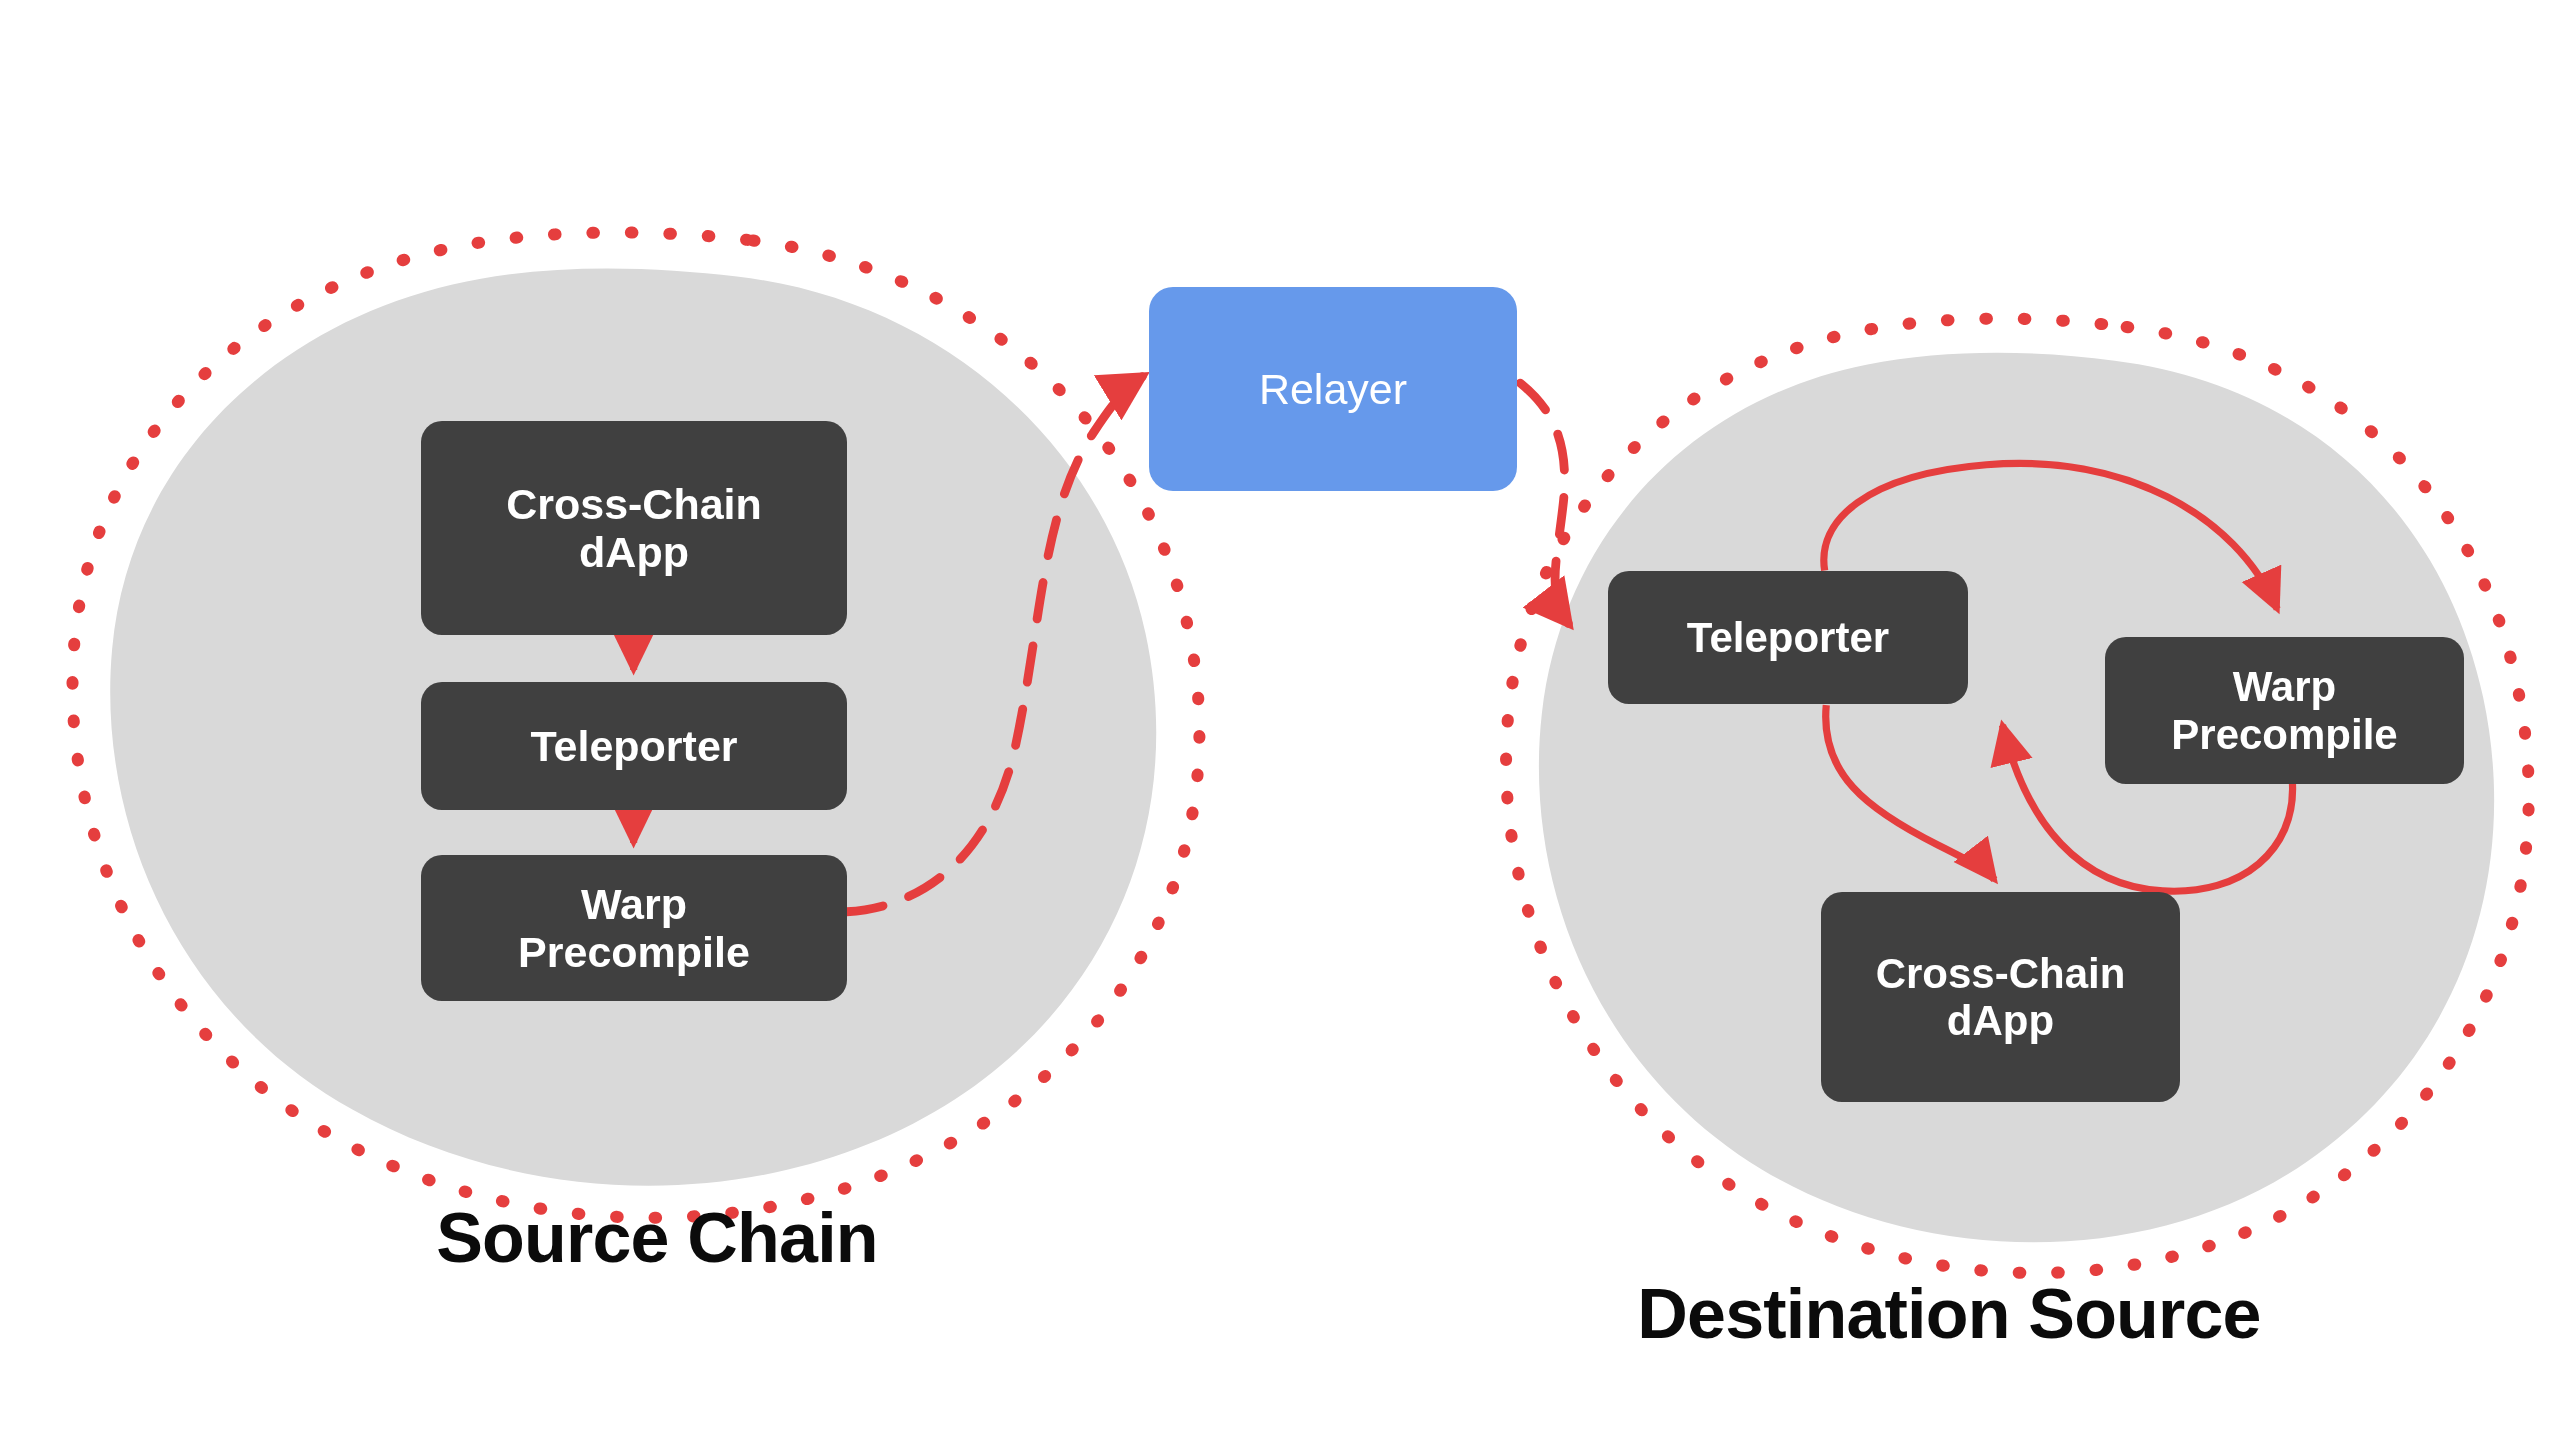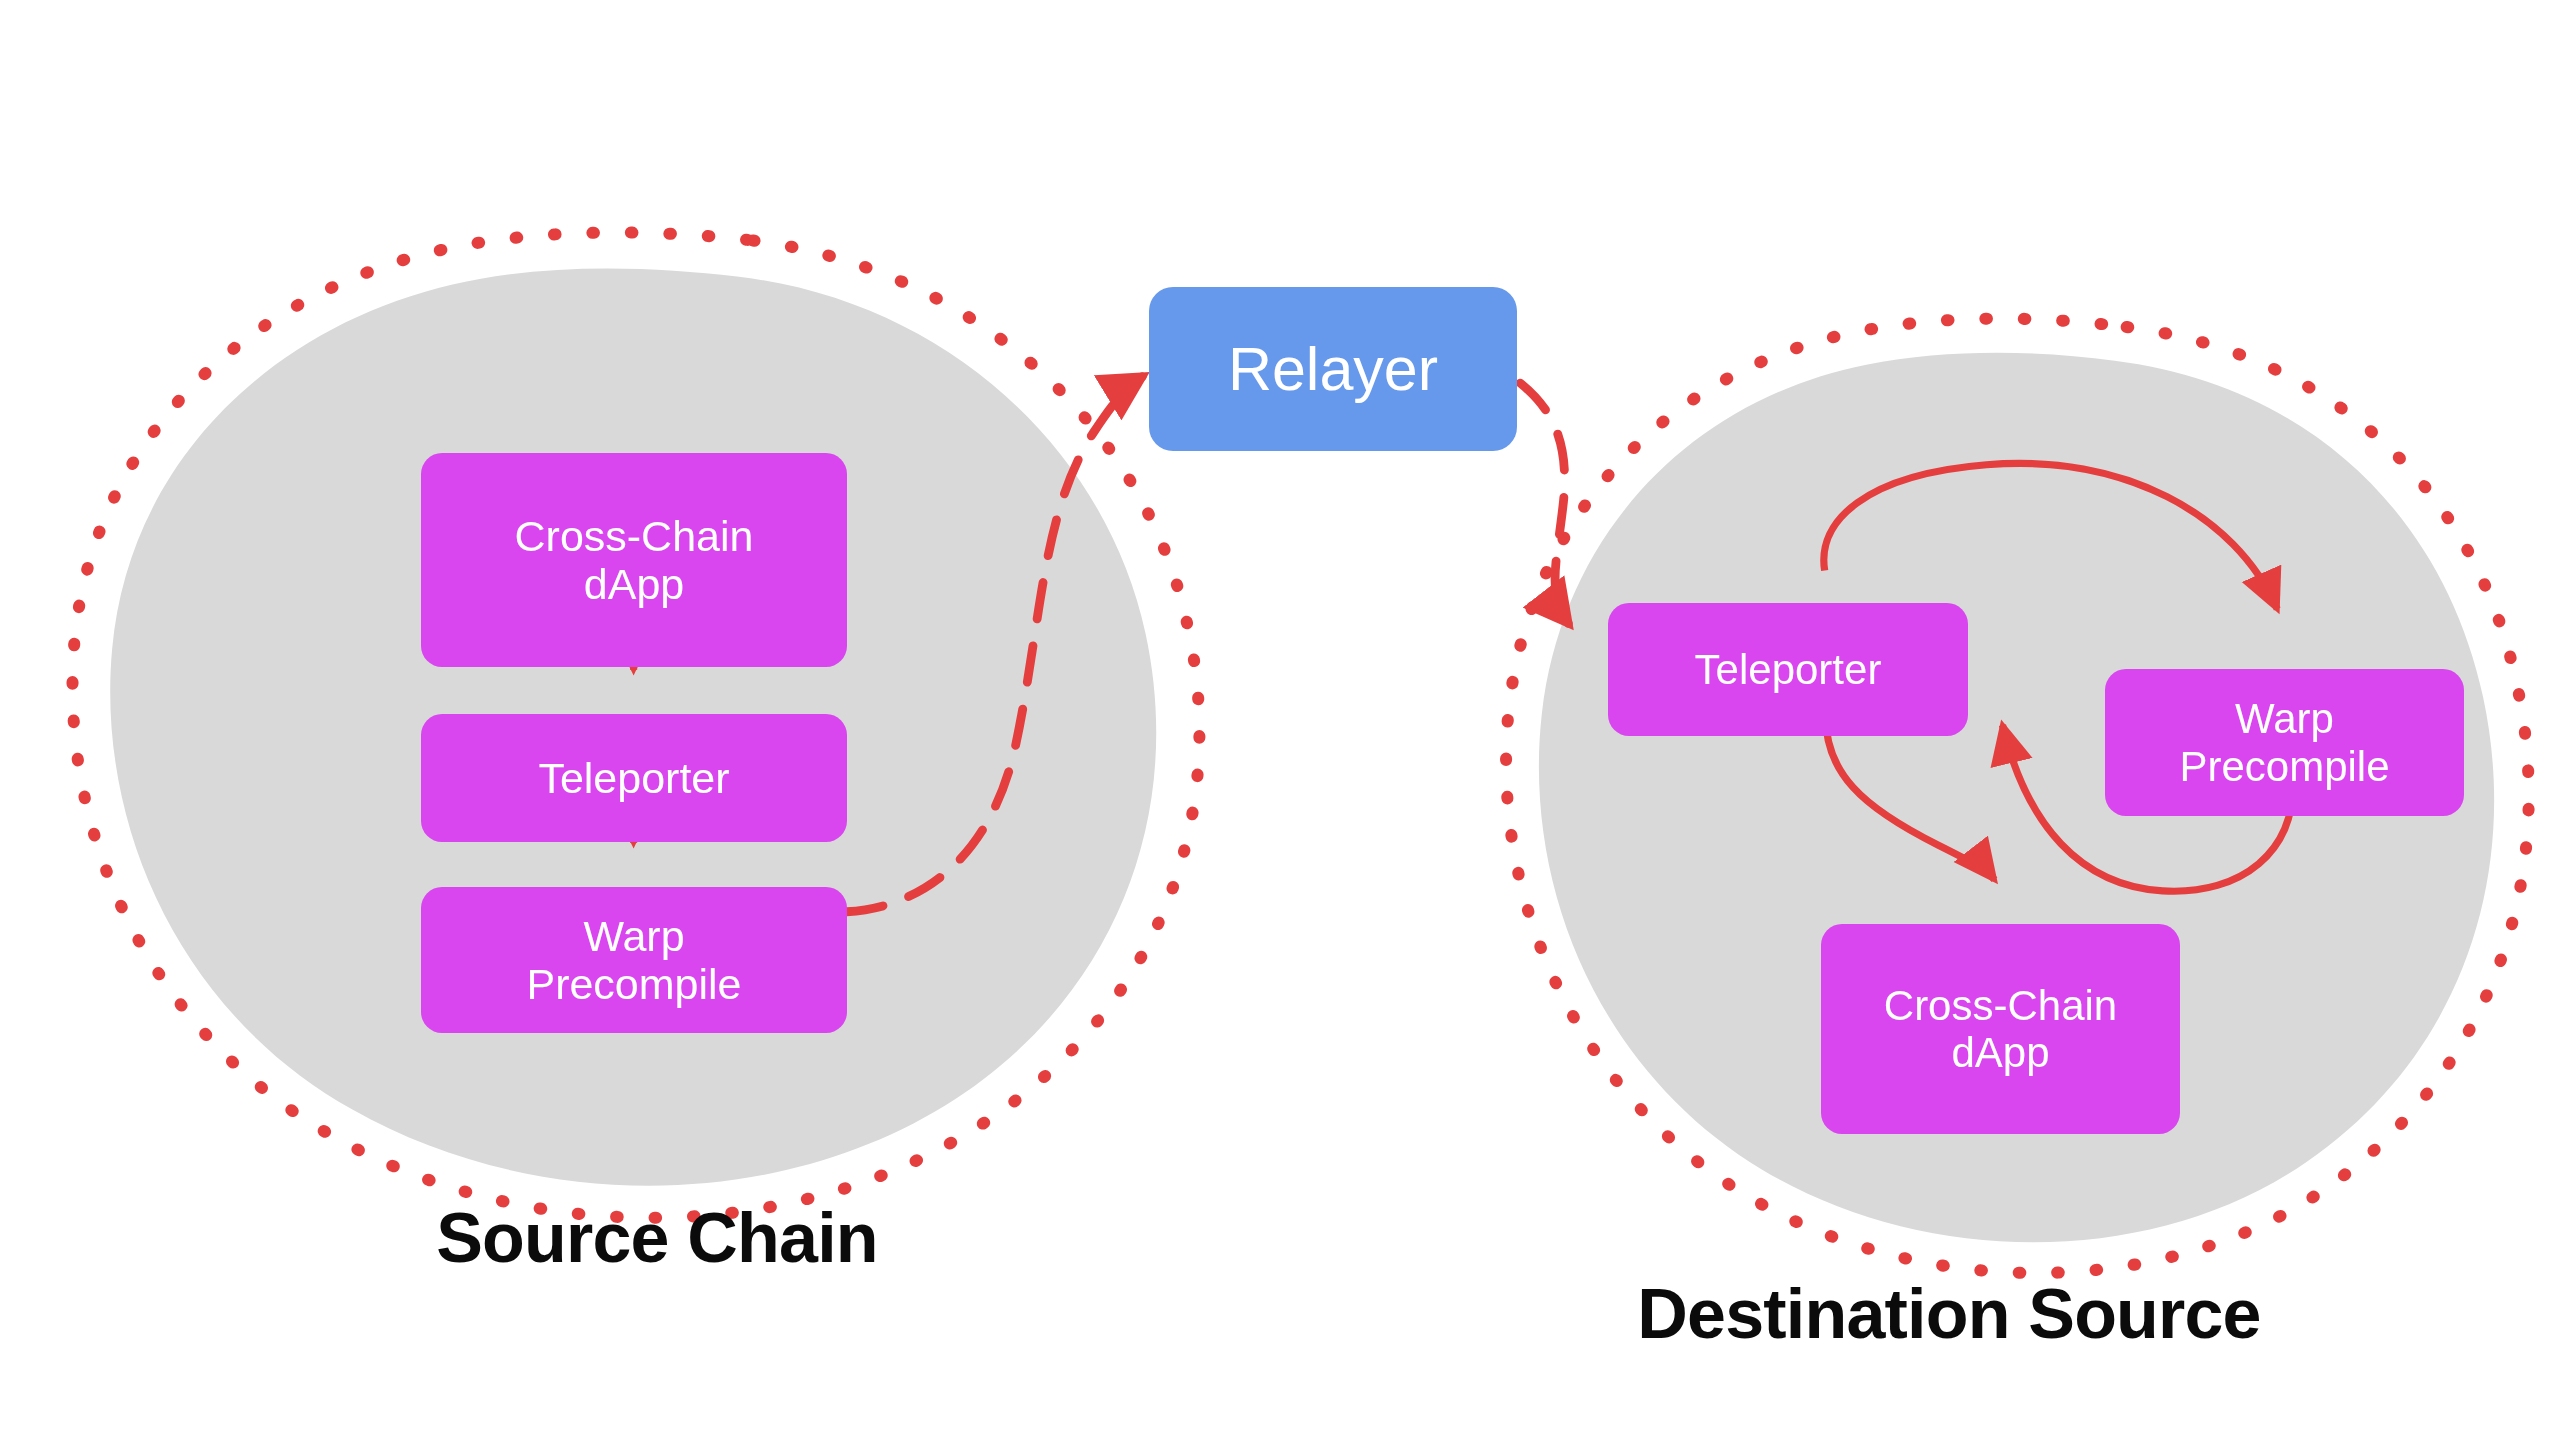--- a/index.html
+++ b/index.html
@@ -28,23 +28,22 @@
     justify-content: center;
     text-align: center;
     color: #ffffff;
     border-radius: 21px;
     box-sizing: border-box;
     line-height: 1.12;
     padding: 3.2px 8px;
     white-space: pre-line;
   }
   .node.red {
-    background: #d946ef;
-    font-weight: normal;
-    margin-top: 32px;
+    background: #404040;
+    font-weight: bold;
   }
   .node.blue {
     background: #6699EB;
     font-weight: normal;
   }
   .chain-label {
     position: absolute;
     color: #0b0b0b;
     font-weight: bold;
     font-size: 70px;
@@ -132,21 +131,21 @@
   </div>
 
   <div class="node red" style="left:421px; top:682px; width:426px; height:128px; font-size:43px;">
     <span>Teleporter</span>
   </div>
 
   <div class="node red" style="left:421px; top:855px; width:426px; height:146px; font-size:43px;">
     <span><span>Warp</span><br><span>Precompile</span></span>
   </div>
 
-  <div class="node blue" style="left:1149px; top:287px; width:368px; height:164px; font-size:61px; border-radius:24px;">
+  <div class="node blue" style="left:1149px; top:287px; width:368px; height:204px; font-size:43px; border-radius:24px;">
     <span>Relayer</span>
   </div>
 
   <div class="node red" style="left:1608px; top:571px; width:360px; height:133px; font-size:42px;">
     <span>Teleporter</span>
   </div>
 
   <div class="node red" style="left:2105px; top:637px; width:359px; height:147px; font-size:42px;">
     <span><span>Warp</span><br><span>Precompile</span></span>
   </div>

